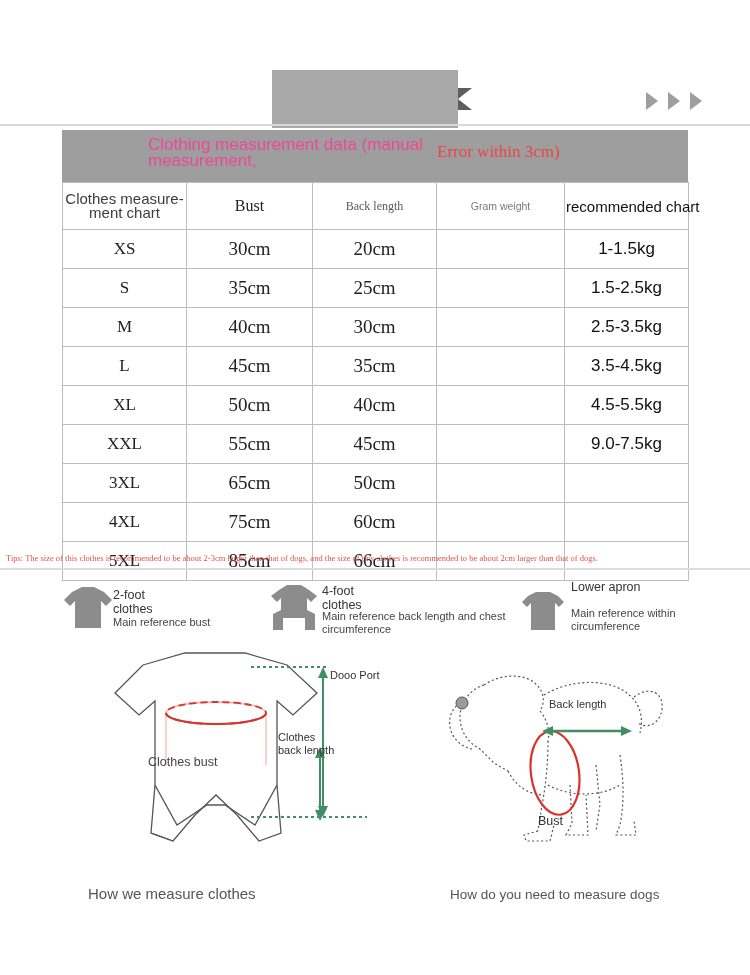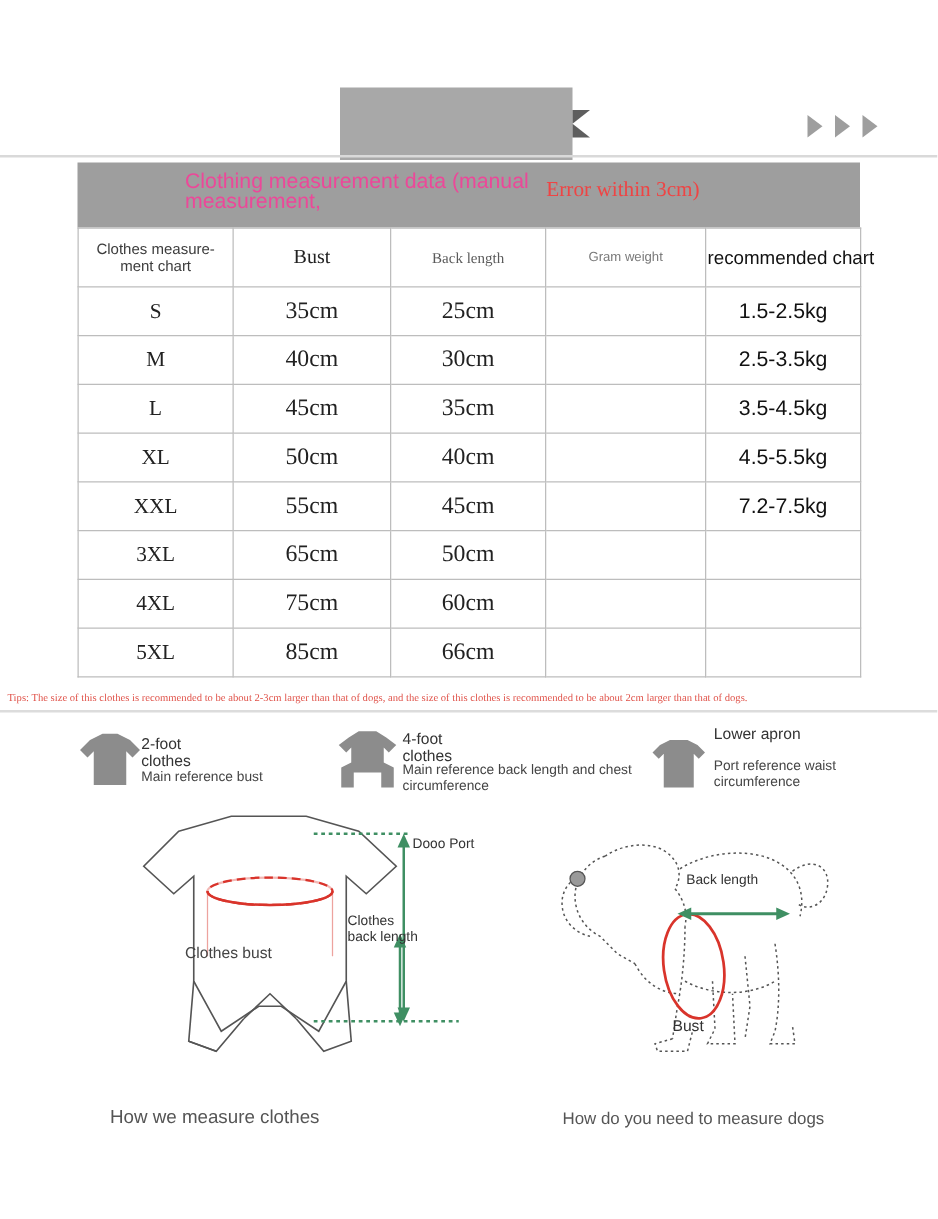--- a/index.html
+++ b/index.html
@@ -123,21 +123,21 @@
     font-weight: normal;
   }
   thead th { height: 44px; }
   .col-1 { width: 124px; }
   .col-2 { width: 126px; }
   .col-3 { width: 124px; }
   .col-4 { width: 128px; }
   .col-5 { width: 124px; }
 
   .th-chart {
-    font-size: 12px;
+    font-size: 15px;
     color: #3c3c3c;
     font-family: "Liberation Sans", sans-serif;
     line-height: 14px;
   }
   .th-main {
     font-size: 16px;
     color: #222;
   }
   .th-small {
     font-size: 12px;
@@ -276,20 +276,27 @@
     <tr>
       <th class="th-chart">Clothes measure-ment chart</th>
       <th class="th-main">Bust</th>
       <th class="th-small">Back length</th>
       <th class="th-gram">Gram weight</th>
       <th class="th-rec">recommended chart</th>
     </tr>
   </thead>
   <tbody id="table-body">
       <tr>
+        <td class="cell-size">XS</td>
+        <td class="cell-val">30cm</td>
+        <td class="cell-val">20cm</td>
+        <td class="cell-val"></td>
+        <td class="cell-weight">1-1.5kg</td>
+      </tr>
+      <tr>
         <td class="cell-size">S</td>
         <td class="cell-val">35cm</td>
         <td class="cell-val">25cm</td>
         <td class="cell-val"></td>
         <td class="cell-weight">1.5-2.5kg</td>
       </tr>
       <tr>
         <td class="cell-size">M</td>
         <td class="cell-val">40cm</td>
         <td class="cell-val">30cm</td>
@@ -308,21 +315,21 @@
         <td class="cell-val">50cm</td>
         <td class="cell-val">40cm</td>
         <td class="cell-val"></td>
         <td class="cell-weight">4.5-5.5kg</td>
       </tr>
       <tr>
         <td class="cell-size">XXL</td>
         <td class="cell-val">55cm</td>
         <td class="cell-val">45cm</td>
         <td class="cell-val"></td>
-        <td class="cell-weight">7.2-7.5kg</td>
+        <td class="cell-weight">9.0-7.5kg</td>
       </tr>
       <tr>
         <td class="cell-size">3XL</td>
         <td class="cell-val">65cm</td>
         <td class="cell-val">50cm</td>
         <td class="cell-val"></td>
         <td class="cell-weight"></td>
       </tr>
       <tr>
         <td class="cell-size">4XL</td>
@@ -366,21 +373,21 @@
     <div class="legend-sub" style="left:322px; top:34px; width:190px;">Main reference back length and chest circumference</div>
   </div>
 
   <div class="legend-item">
     <div class="legend-icon" style="left:518px; top:14px;">
       <svg width="50" height="44" viewBox="0 0 50 44">
         <path d="M10,6 L18,2 L32,2 L40,6 L46,12 L41,17 L37,13 L37,40 L13,40 L13,13 L9,17 L4,12 Z" fill="#8c8c8c"></path>
       </svg>
     </div>
     <div class="legend-title" style="left:571px; top:4px; width:70px;">Lower apron</div>
-    <div class="legend-sub" style="left:571px; top:31px; width:168px;">Port reference waist circumference</div>
+    <div class="legend-sub" style="left:571px; top:31px; width:168px;">Main reference within circumference</div>
   </div>
 </div>
 
 <div class="diagram-zone">
 
   <svg width="380" height="230" style="position:absolute; left:55px; top:0;">
 
     <path d="M88,20 L130,8 L190,8 L232,20 L262,48 L238,70 L222,56 L222,140 L200,180 L170,160 L152,160 L122,180 L100,140 L100,56 L84,70 L60,48 Z" fill="none" stroke="#555" stroke-width="1.3"></path>
 
     <path d="M100,140 L96,188 L118,196 L140,170" fill="none" stroke="#555" stroke-width="1.3"></path>

